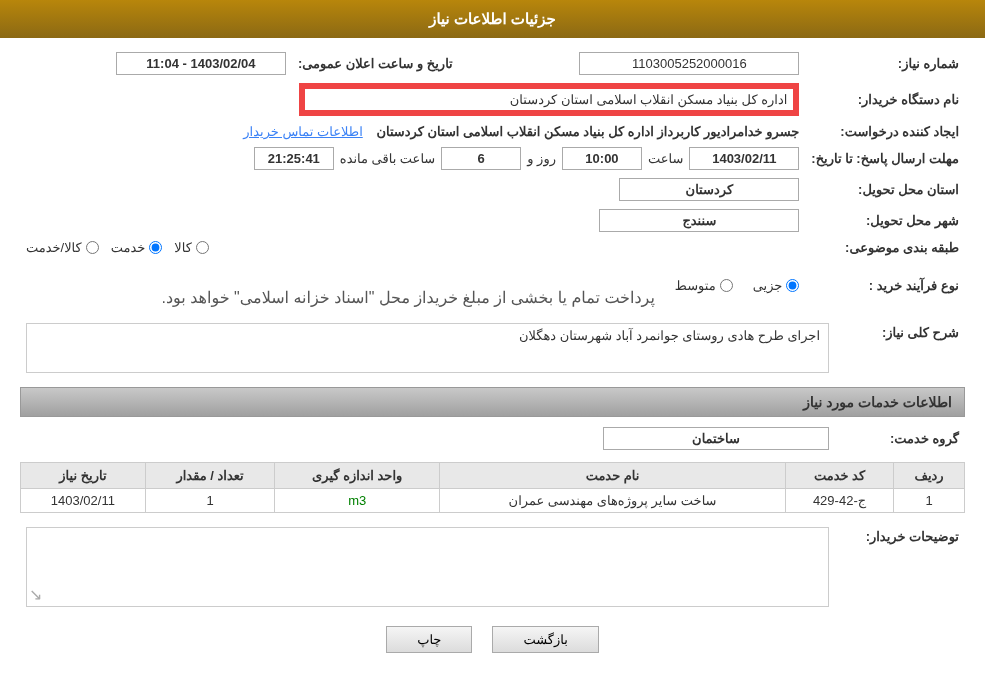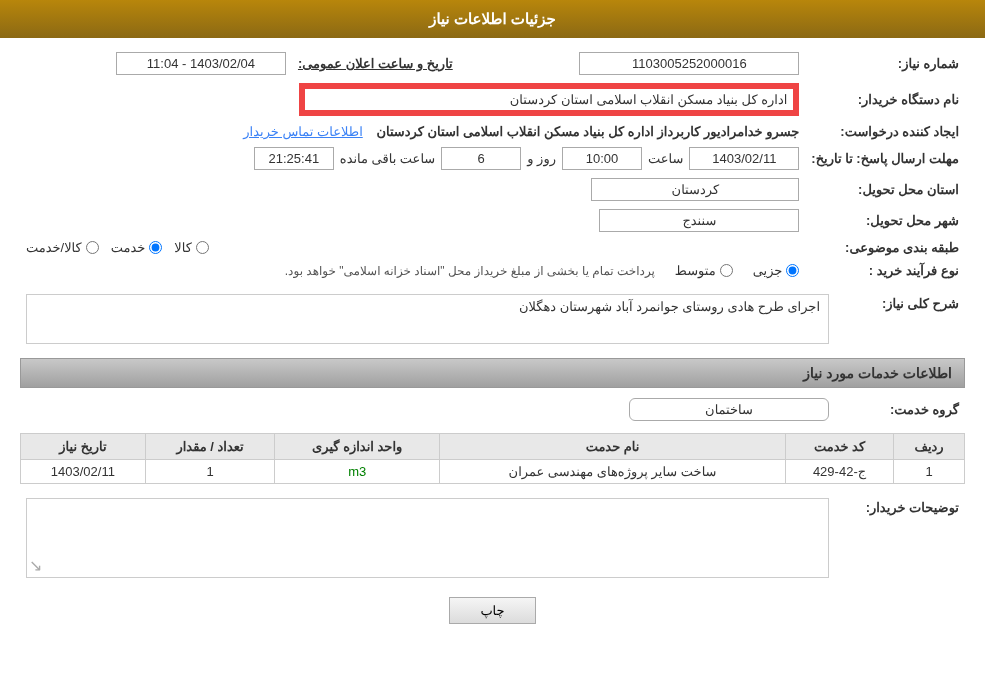--- a/index.html
+++ b/index.html
@@ -47,20 +47,21 @@
     .value-cell {
       text-align: right;
     }
     .input-box {
       border: 1px solid #aaa;
       background: #fff;
       padding: 3px 6px;
       display: inline-block;
       min-width: 80px;
       text-align: center;
+      font-weight: bold;
     }
     .input-box-wide {
       border: 1px solid #aaa;
       background: #fff;
       padding: 3px 6px;
       display: inline-block;
       width: 220px;
       text-align: center;
     }
     .link-blue {
@@ -154,21 +155,21 @@
     <table class="info-table">
 
       <tbody>
           <tr>
         <td class="label-cell">شماره نیاز:</td>
         <td class="value-cell">
           <div class="input-box-wide">
             <span>1103005252000016</span>
           </div>
         </td>
-        <td class="label-cell" style="text-align:left;text-decoration:underline;">تاریخ و ساعت اعلان عمومی:</td>
+        <td class="label-cell" style="text-align:left;">تاریخ و ساعت اعلان عمومی:</td>
         <td class="value-cell">
           <div class="input-box" style="width:170px;">
             <span>1403/02/04 - 11:04</span>
           </div>
         </td>
       </tr>
 
       <tr>
         <td class="label-cell">نام دستگاه خریدار:</td>
         <td colspan="3" class="value-cell">
@@ -205,21 +206,21 @@
             <div class="input-box" style="width:110px;">
               <span>1403/02/11</span>
             </div>
           </div>
         </td>
       </tr>
 
       <tr>
         <td class="label-cell">استان محل تحویل:</td>
         <td colspan="3" class="value-cell">
-          <div class="input-box" style="width:208px; float:right;">
+          <div class="input-box" style="width:180px; float:right;">
             <span>کردستان</span>
           </div>
         </td>
       </tr>
 
       <tr>
         <td class="label-cell">شهر محل تحویل:</td>
         <td colspan="3" class="value-cell">
           <div class="input-box" style="width:200px; float:right;">
             <span>سنندج</span>
@@ -244,21 +245,21 @@
               <input type="radio" name="tabaqe" style="">
             </div>
           </div>
         </td>
       </tr>
 
       <tr>
         <td class="label-cell">نوع فرآیند خرید :</td>
         <td colspan="3" class="value-cell">
           <div class="row-inline" style="justify-content:flex-end; gap:20px;">
-            <span style="font-size:12px; color:#555;">پرداخت تمام یا بخشی از مبلغ خریداز محل "اسناد خزانه اسلامی" خواهد بود.</span>
+            <span style="font-size:16px; color:#555;margin-top:25px;">پرداخت تمام یا بخشی از مبلغ خریداز محل "اسناد خزانه اسلامی" خواهد بود.</span>
             <div class="radio-item">
               <span>متوسط</span>
               <input type="radio" name="faraind" style="">
             </div>
             <div class="radio-item">
               <span>جزیی</span>
               <input type="radio" name="faraind" checked="" style="">
             </div>
           </div>
         </td>
@@ -280,21 +281,21 @@
     </tbody>
       </table>
 
     <div class="section-title">اطلاعات خدمات مورد نیاز</div>
 
     <table class="info-table">
       <tbody>
           <tr>
         <td class="label-cell">گروه خدمت:</td>
         <td class="value-cell">
-          <div class="input-box" style="width:200px;border-radius:6px;">
+          <div class="input-box" style="width:226px;">
             <span>ساختمان</span>
           </div>
         </td>
       </tr>
     </tbody>
       </table>
 
     <table class="service-table">
       <thead>
         <tr>
@@ -338,16 +339,17 @@
           <div style="border:1px solid #ccc; background:#fff; min-height:80px; width:100%; position:relative;">
             <span></span>
             <div style="position:absolute; bottom:2px; left:2px; color:#aaa; font-size:16px;">↘</div>
           </div>
         </td>
       </tr>
     </tbody>
       </table>
 
     <div class="buttons-row">
+      <button class="btn">بازگشت</button>
       <button class="btn">چاپ</button>
     </div>
   </div>
 </div>
 
 </body></html>

